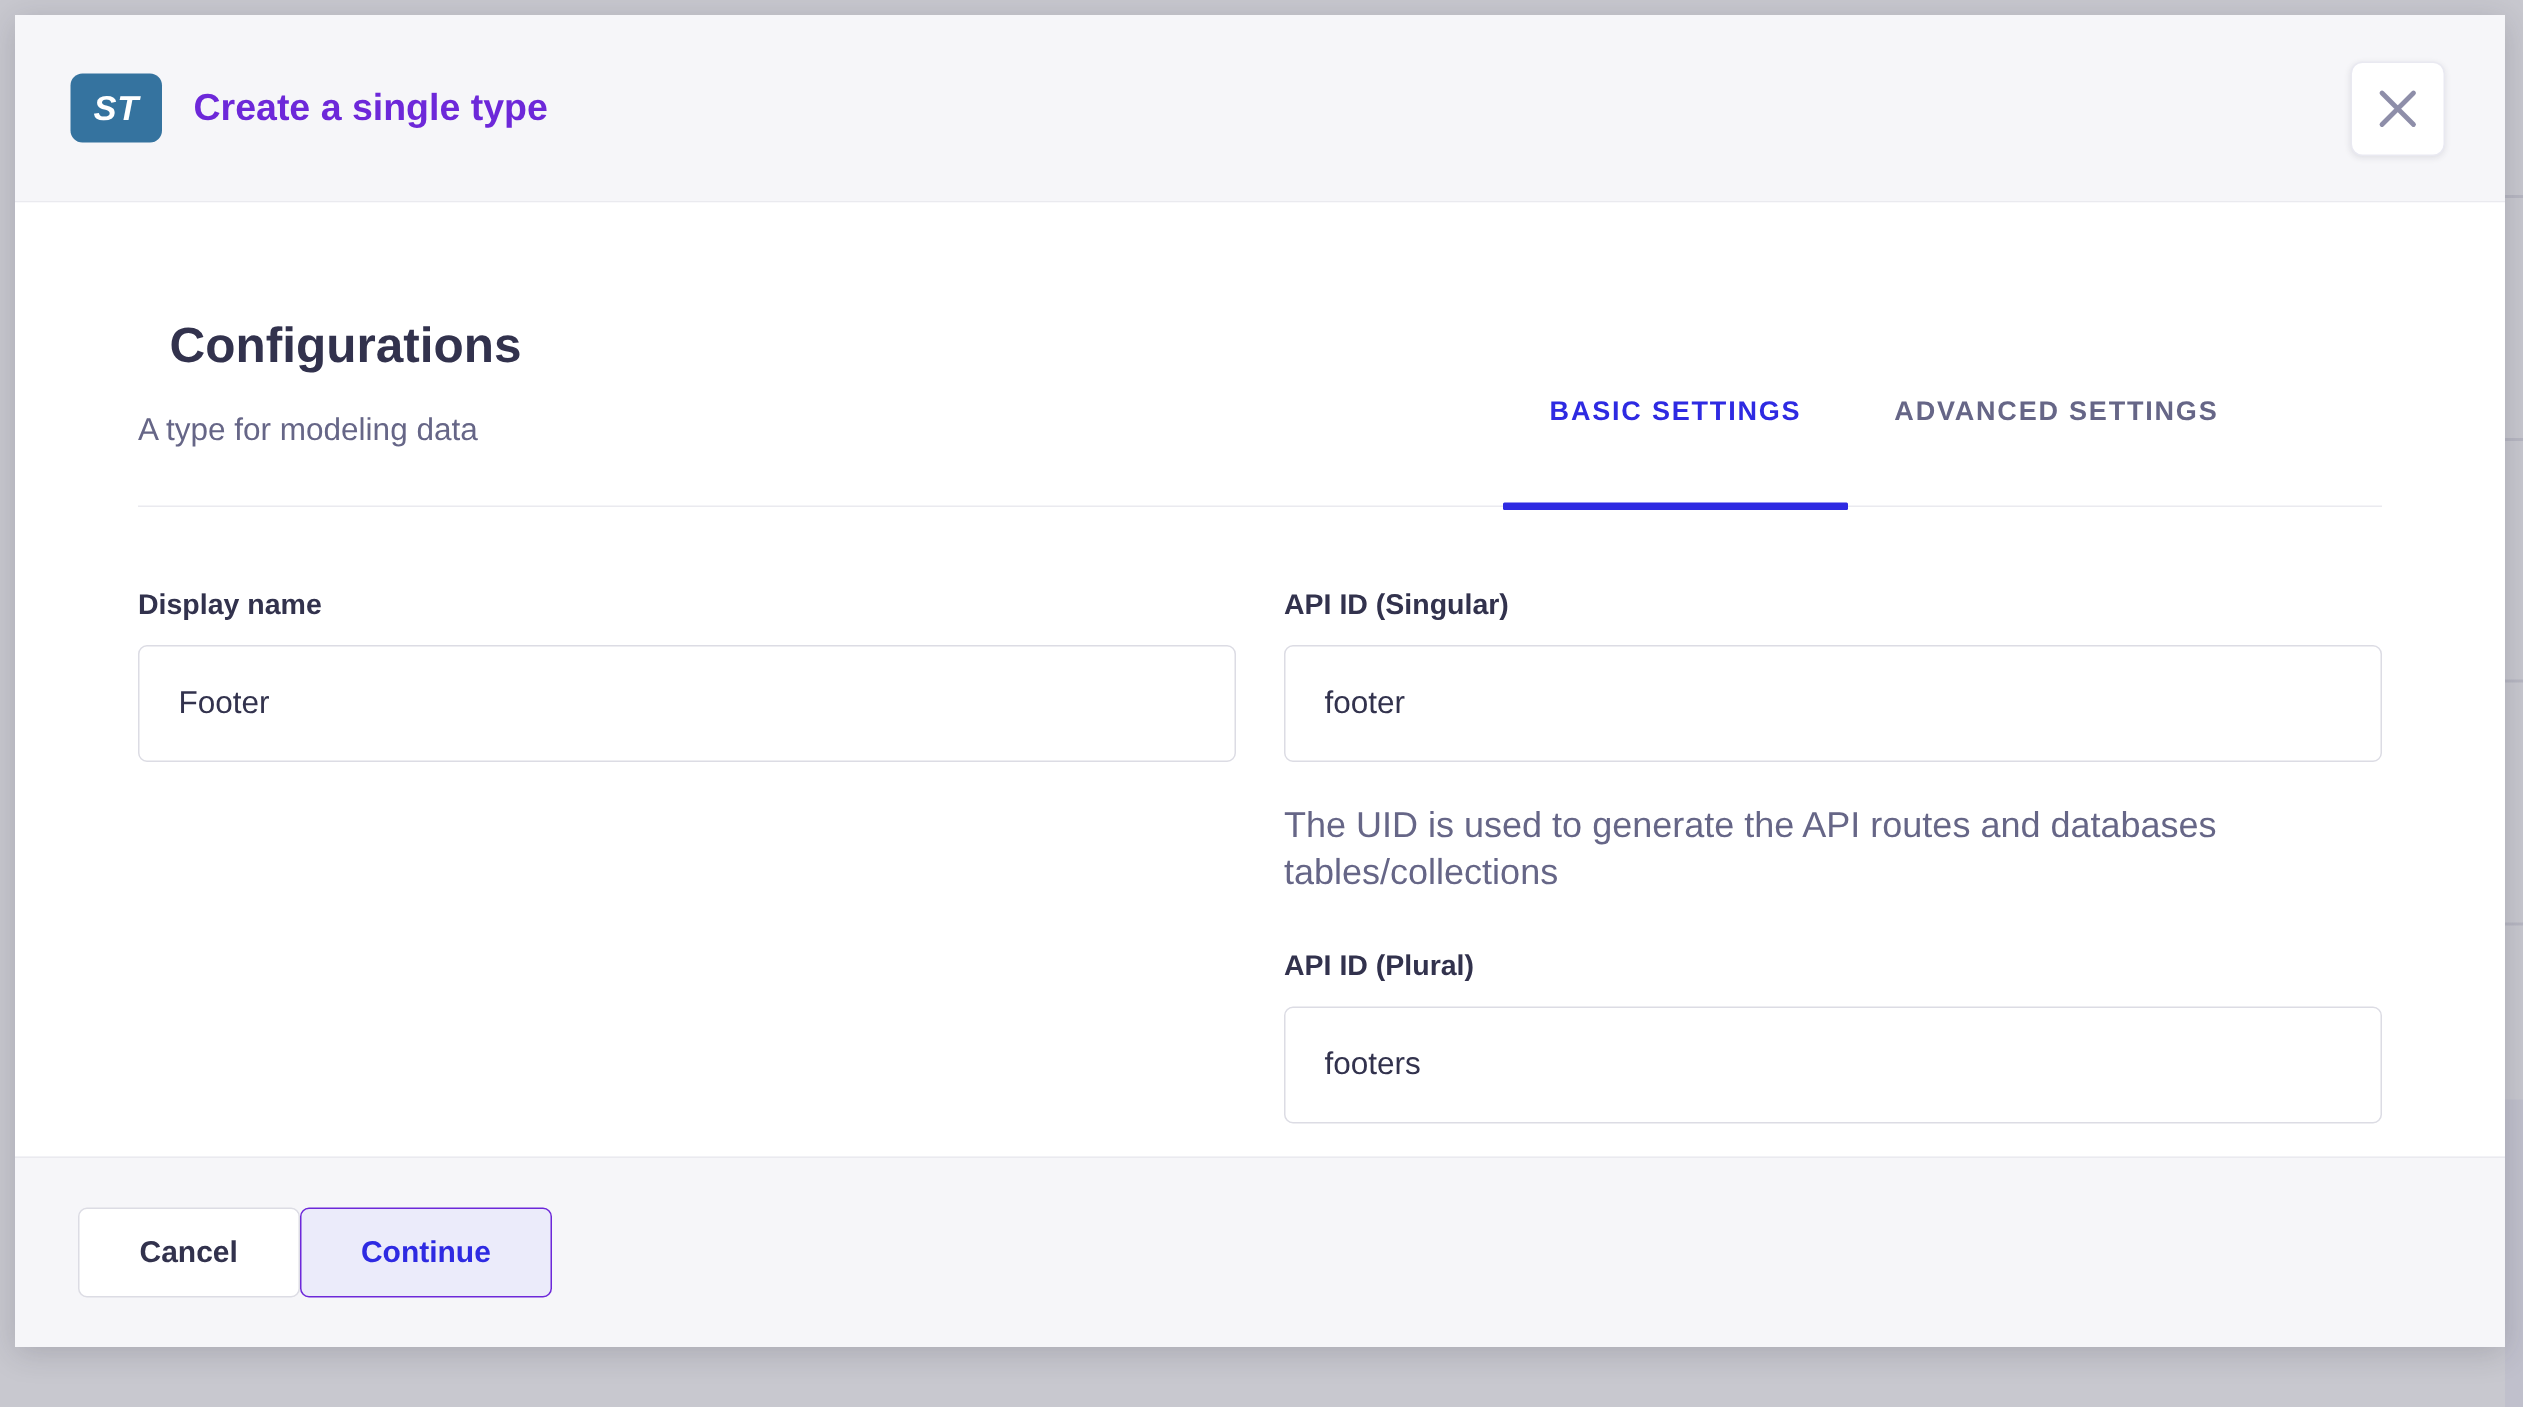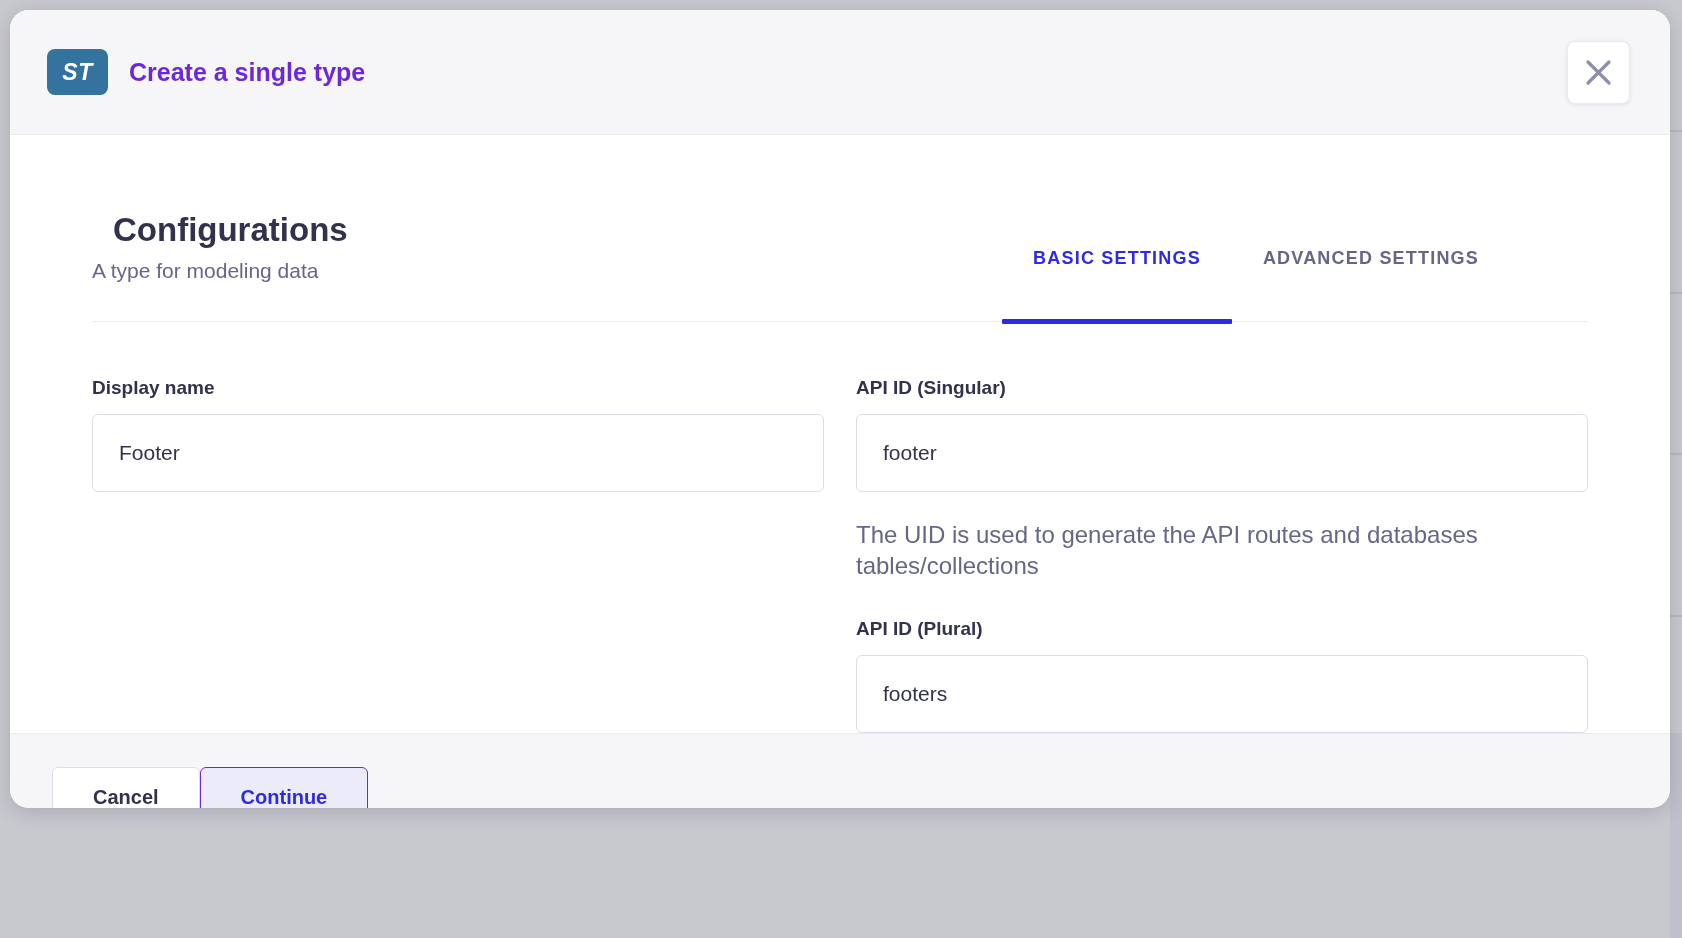--- a/index.html
+++ b/index.html
@@ -21,23 +21,23 @@
       linear-gradient(#b7b7c2,#b7b7c2),
       linear-gradient(#b7b7c2,#b7b7c2),
       linear-gradient(#c0c0cc,#c0c0cc);
     background-repeat: no-repeat;
     background-size: 12px 2px, 12px 2px, 12px 2px, 12px 2px, 12px 205px;
     background-position: 0 130px, 0 292px, 0 453px, 0 615px, 0 733px;
   }
 
   .modal {
     position: absolute; left: 10px; top: 10px;
-    width: 1660px; height: 798px;
-    background: #fff;
-    border-radius: 19px;
+    width: 1660px; height: 888px;
+    background: #fff;
+    border-radius: 0;
     box-shadow: 0 4px 20px rgba(33,33,52,0.18);
     display: flex; flex-direction: column;
     overflow: hidden;
   }
 
   
   .modal-header {
     height: 125px; flex: 0 0 125px;
     background: #f6f6f9;
     border-bottom: 1px solid #eaeaef;
@@ -69,21 +69,21 @@
     flex: 1 1 auto;
     background: #fff;
     padding: 75px 82px 0 82px;
   }
   .config-header {
     position: relative;
     border-bottom: 1px solid #eaeaef;
     padding-bottom: 37px;
   }
   .config-title { font-size: 33px; line-height: 40px; font-weight: 700; color: #32324d; margin-left: 21px; }
-  .config-subtitle { margin-top: 8px; font-size: 21px; line-height: 26px; font-weight: 400; color: #666687; }
+  .config-subtitle { margin-top: 24px; font-size: 21px; line-height: 26px; font-weight: 400; color: #666687; }
 
   .tabs {
     position: absolute; right: 78px; bottom: 0;
     display: flex;
   }
   .tab {
     position: relative;
     padding: 0 31px 52px 31px;
     font-size: 18px; font-weight: 700; letter-spacing: 1.2px;
     color: #666687;

